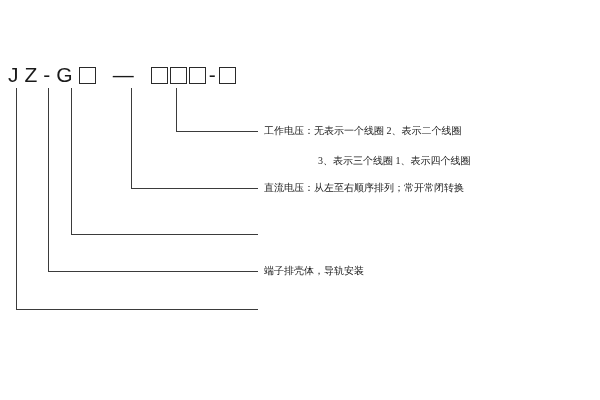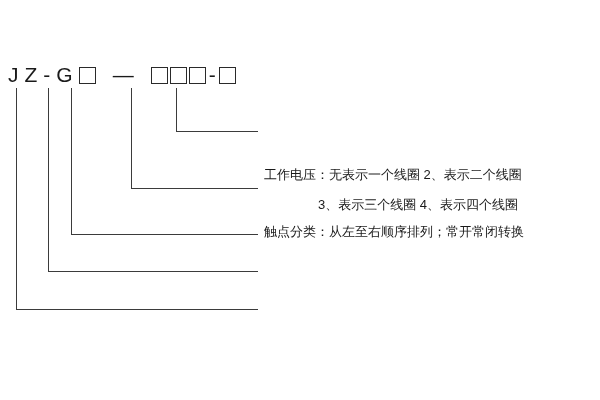--- a/index.html
+++ b/index.html
@@ -70,26 +70,25 @@
   }
   .hline {
     position: absolute;
     height: 1px;
     background: #3b3b3b;
   }
 
   
   .label {
     position: absolute;
-    font-size: 13px;
+    font-size: 10px;
     color: #1a1a1a;
     white-space: nowrap;
     line-height: 18px;
-    font-family: Liberation Sans, sans-serif;
-    margin-top: 44px;
+    font-family: Liberation Serif, serif;
   }
 </style>
 </head>
 <body>
 
 <div id="stage">
 
   <div class="code-row">
     <span class="code-char">J</span>
     <span class="code-space"></span>
@@ -120,20 +119,21 @@
   <div class="hline" style="left:71px; top:234px; width:187px;"></div>
 
   <div class="vline" style="left:48px; top:88px; height:184px;"></div>
   <div class="hline" style="left:48px; top:271px; width:210px;"></div>
 
   <div class="vline" style="left:16px; top:88px; height:222px;"></div>
   <div class="hline" style="left:16px; top:309px; width:242px;"></div>
 
   <div class="label" style="left:264px; top:122px;">工作电压：无表示一个线圈    2、表示二个线圈</div>
 
-  <div class="label" style="left:318px; top:152px;">3、表示三个线圈    4、表示四个线圈</div>
+  <div class="label" style="left:318px; top:152px;">3、表示三个线圈    1、表示四个线圈</div>
 
-  <div class="label" style="left:264px; top:179px;">触点分类：从左至右顺序排列；常开常闭转换</div>
+  <div class="label" style="left:264px; top:179px;">直流电压：从左至右顺序排列；常开常闭转换</div>
 
 
+  <div class="label" style="left:264px; top:262px;">端子排壳体，导轨安装</div>
 
 
 </div>
 
 </body></html>

